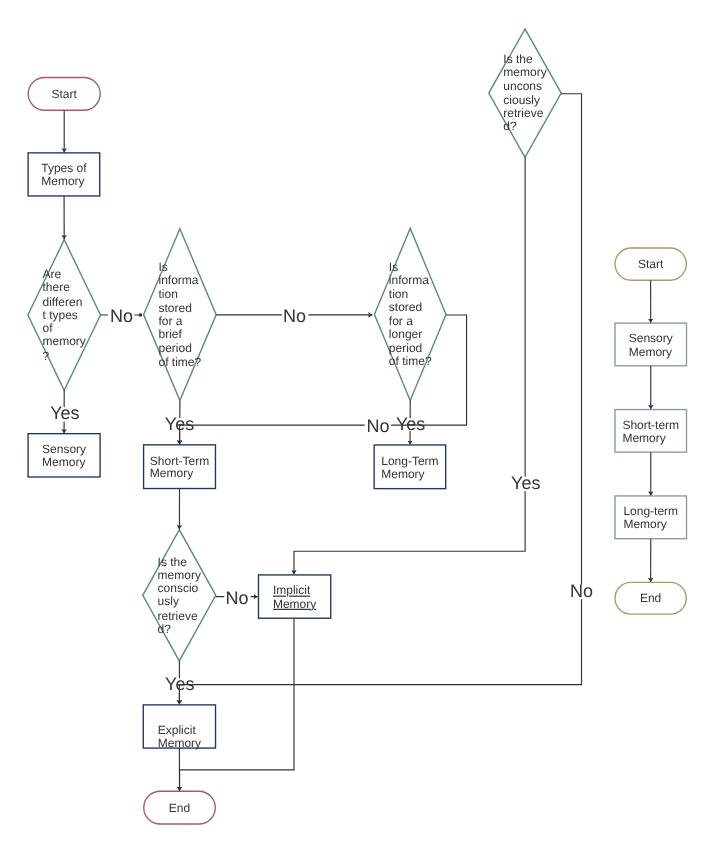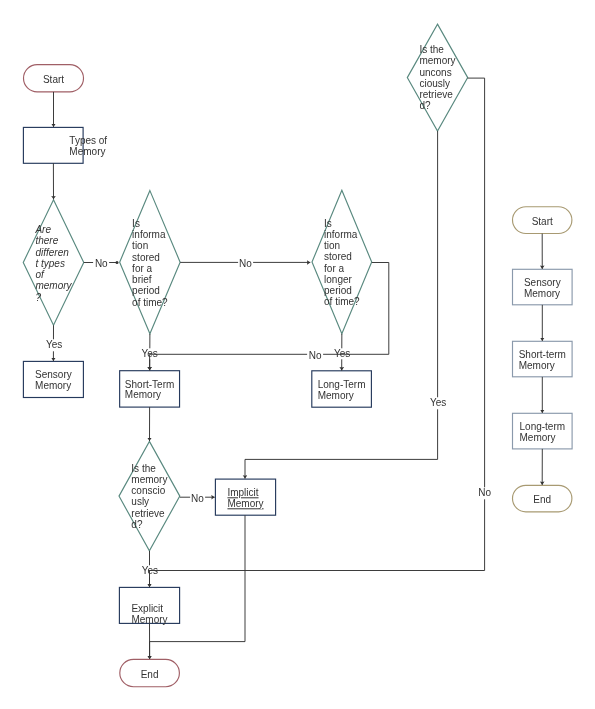--- a/index.html
+++ b/index.html
@@ -7,21 +7,21 @@
   body{width:595px;height:709px;overflow:hidden;
        font-family:"Liberation Sans",sans-serif;
        -webkit-font-smoothing:antialiased;}
   #canvas{position:relative;width:595px;height:709px;background:#ffffff;}
   #label-layer,.edgelabel-host{position:absolute;left:0;top:0;width:595px;height:709px;will-change:transform;transform:translateZ(0);}
   svg.layer{position:absolute;left:0;top:0;width:595px;height:709px;overflow:visible;}
   .nodelabel{position:absolute;text-align:left;color:#333333;font-size:10px;
              line-height:10.7px;font-family:"Liberation Sans",sans-serif;
              transform:translate(-50%,-50%);white-space:pre;pointer-events:none;}
   .nodelabel.diamond{line-height:11.25px;}
-  .edgelabel{position:absolute;text-align:center;color:#333333;font-size:10px;
+  .edgelabel{position:absolute;text-align:center;color:#333333;font-size:15px;
              line-height:11.4px;font-family:"Liberation Sans",sans-serif;
              transform:translate(-50%,-50%);white-space:pre;
              background:#ffffff;padding:0 1.5px;}
 </style>
 </head>
 <body>
 
 <div id="canvas">
   <svg class="layer" id="node-layer" viewBox="0 0 595 709">
       <g>
@@ -74,23 +74,23 @@
       </g>
       <g>
         <rect x="512.5" y="413.3" width="59.6" height="35.6" fill="#ffffff" stroke="#8a99ab" stroke-width="1.15"></rect>
       </g>
       <g>
         <rect x="512.5" y="485.3" width="59.4" height="26.5" rx="13.25" ry="13.25" fill="#ffffff" stroke="#a89a72" stroke-width="1.15"></rect>
       </g>
     </svg>
   <div id="label-layer">
       <div class="nodelabel" style="left: 53.5px; top: 80px;">Start</div>
-      <div class="nodelabel" style="left: 53.25px; top: 147.15px; margin-left: 35px;">Types of
+      <div class="nodelabel" style="left: 53.25px; top: 147.15px;">Types of
 Memory</div>
-      <div class="nodelabel diamond" style="left: 53.5px; top: 263.1px; font-style: italic;">Are
+      <div class="nodelabel diamond" style="left: 53.5px; top: 263.1px;">Are
 there
 differen
 t types
 of
 memory
 ?</div>
       <div class="nodelabel" style="left: 53.4px; top: 381.25px;">Sensory
 Memory</div>
       <div class="nodelabel diamond" style="left: 149.9px; top: 262.8px;">Is
 informa

